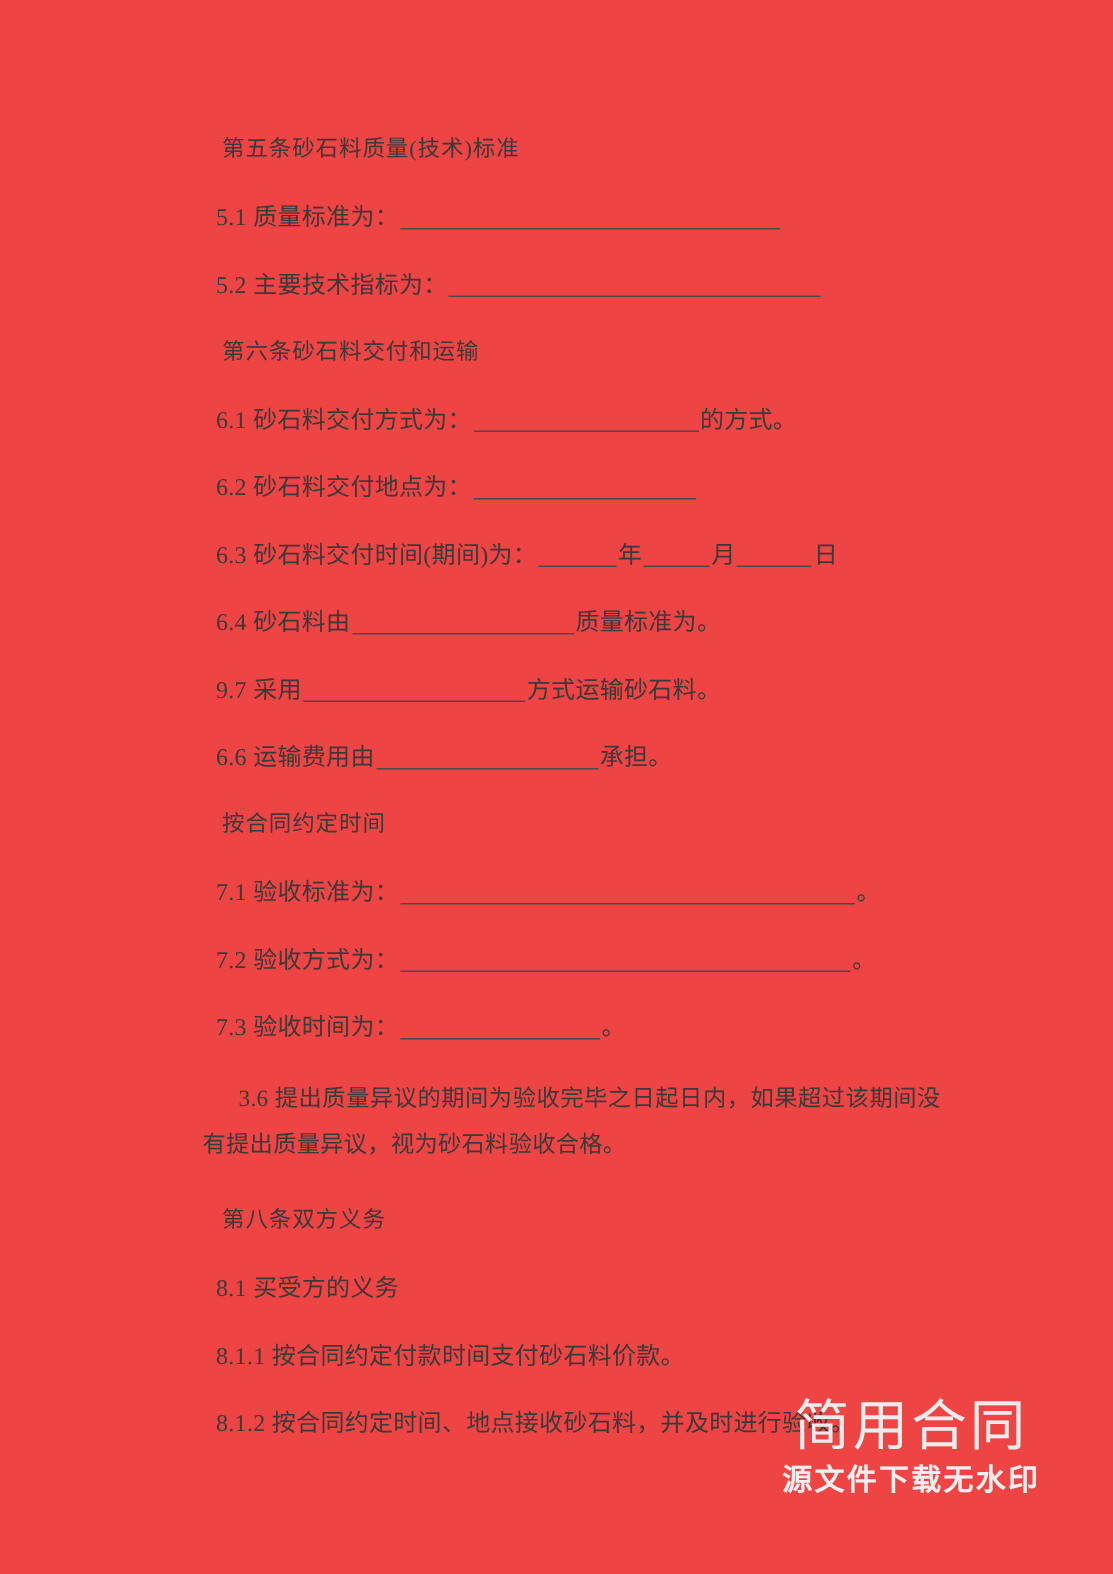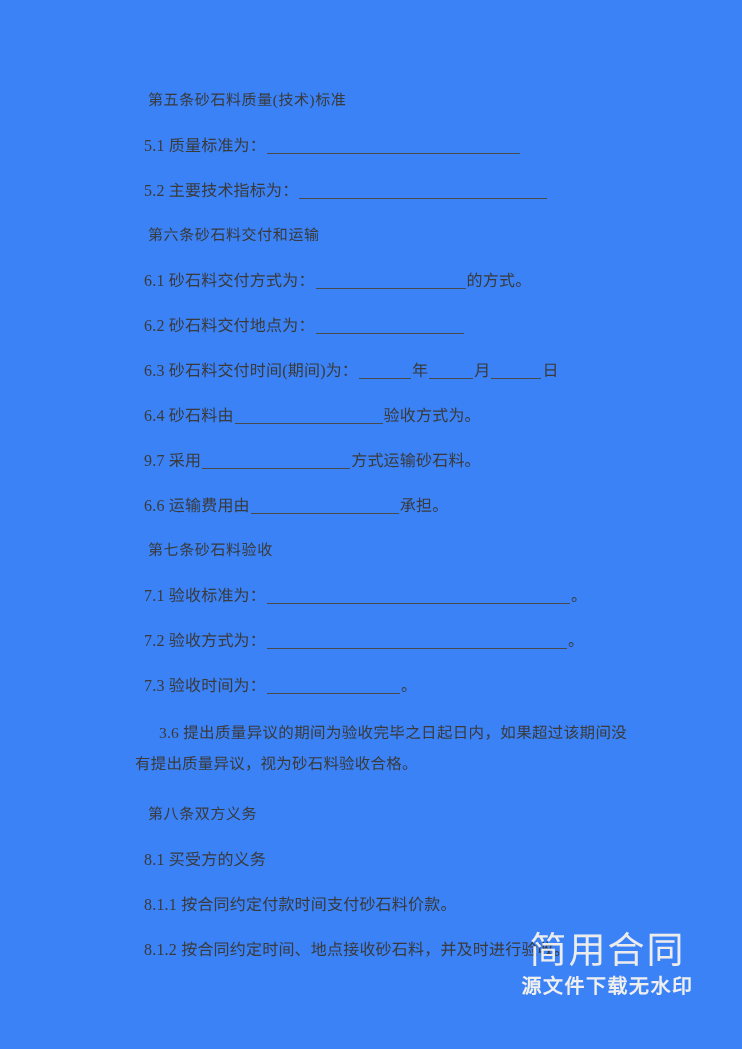--- a/index.html
+++ b/index.html
@@ -14,21 +14,21 @@
     color: #3a3a3a;
     overflow: hidden;
     position: relative;
     -webkit-font-smoothing: antialiased;
   }
 
   #page {
     position: relative;
     width: 742px;
     height: 1049px;
-    background: #3b82f6;
+    background: #ef4444;
     box-sizing: border-box;
     padding: 0;
   }
 
   .doc-body {
     position: absolute;
     left: 135px;
     top: 78px;
     width: 480px;
   }
@@ -142,32 +142,32 @@
 
     <div class="line clause">
       <span>6.2 砂石料交付地点为：</span><span class="blank b-sm"></span>
     </div>
 
     <div class="line clause">
       <span>6.3 砂石料交付时间(期间)为：</span><span class="blank b-xs"></span><span>年</span><span class="blank b-xxs"></span><span>月</span><span class="blank b-date"></span><span>日</span>
     </div>
 
     <div class="line clause">
-      <span>6.4 砂石料由</span><span class="blank b-sm"></span><span>验收方式为。</span>
+      <span>6.4 砂石料由</span><span class="blank b-sm"></span><span>质量标准为。</span>
     </div>
 
     <div class="line clause">
       <span>9.7 采用</span><span class="blank b-sm"></span><span>方式运输砂石料。</span>
     </div>
 
     <div class="line clause">
       <span>6.6 运输费用由</span><span class="blank b-sm"></span><span>承担。</span>
     </div>
 
-    <div class="line heading">第七条砂石料验收</div>
+    <div class="line heading">按合同约定时间</div>
 
     <div class="line clause">
       <span>7.1 验收标准为：</span><span class="blank b-wider"></span><span>。</span>
     </div>
 
     <div class="line clause">
       <span>7.2 验收方式为：</span><span class="blank b-wide"></span><span>。</span>
     </div>
 
     <div class="line clause">

